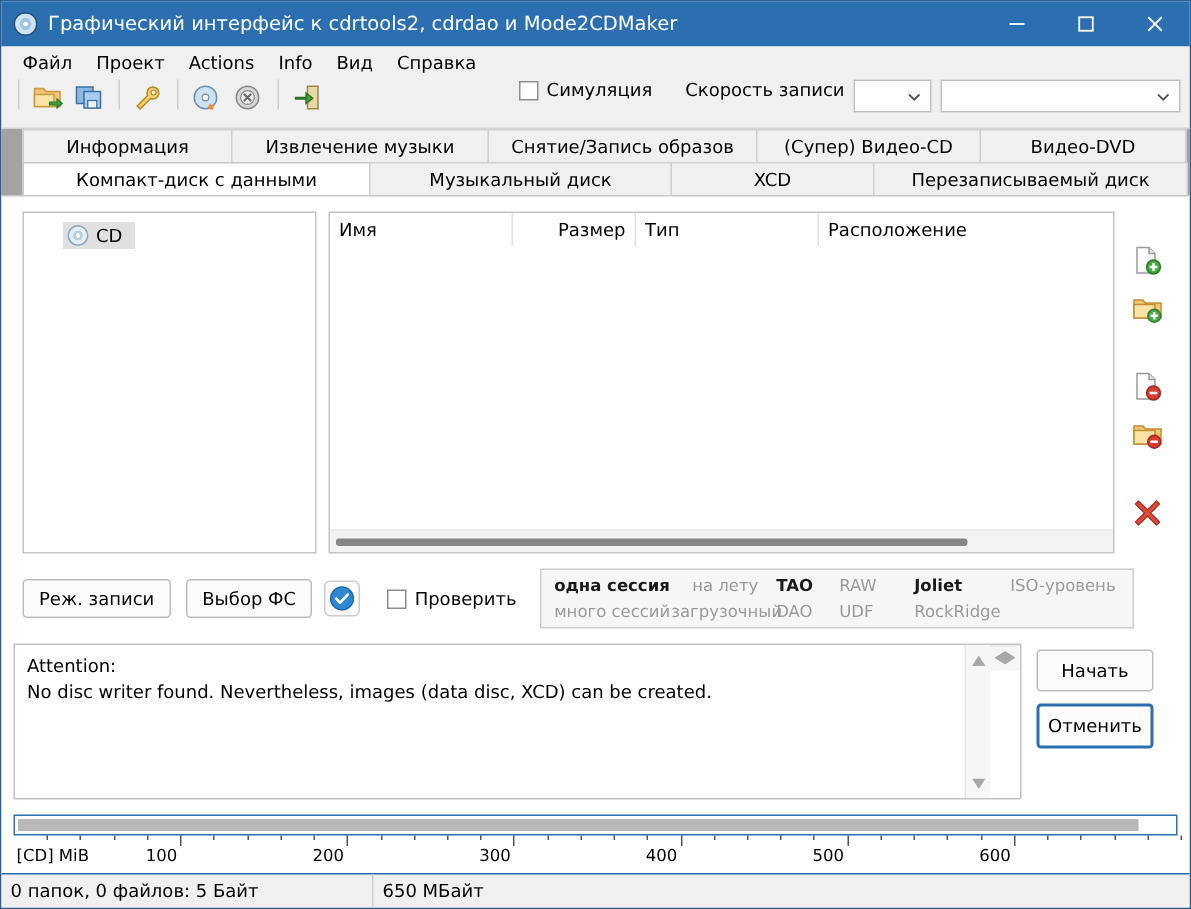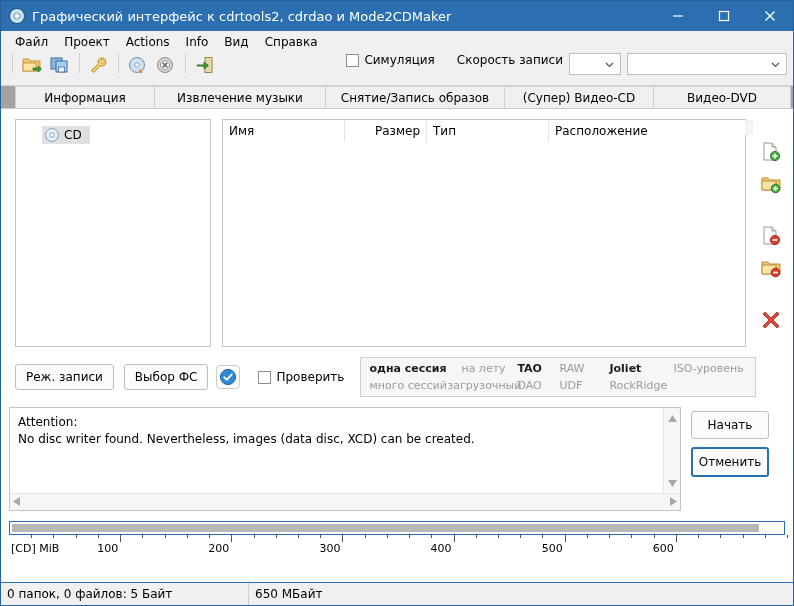--- a/index.html
+++ b/index.html
@@ -142,21 +142,20 @@
     border-top: 1px solid #c8c8c8;
     flex: 1 1 auto;
     display: flex;
     flex-direction: column;
     min-height: 0;
   }
   .panes {
     display: flex;
     padding: 10px 0 0 14px;
     flex: 0 0 auto;
-    justify-content: space-between;
   }
   .treepane {
     width: 196px; height: 228px;
     border: 1px solid #c4c4c4;
     background: #fff;
     box-sizing: border-box;
     padding: 6px 0 0 0;
     flex: 0 0 auto;
   }
   .treeitem {
@@ -176,21 +175,21 @@
     box-sizing: border-box;
     flex: 0 0 auto;
   }
   .listpane {
     margin-left: 8px;
     width: 524px; height: 228px;
     border: 1px solid #c4c4c4;
     background: #fff;
     box-sizing: border-box;
     display: flex;
-    flex-direction: row;
+    flex-direction: column;
     flex: 0 0 auto;
   }
   .listhead {
     display: flex;
     height: 22px;
     flex: 0 0 auto;
     border-bottom: 1px solid #ffffff;
   }
   .hcell {
     display: flex;
@@ -287,21 +286,21 @@
     display: flex;
     padding: 10px 0 0 8px;
     flex: 0 0 auto;
   }
   .logbox {
     width: 672px; height: 104px;
     border: 1px solid #c4c4c4;
     background: #fff;
     box-sizing: border-box;
     display: flex;
-    flex-direction: column;
+    flex-direction: row;
     flex: 0 0 auto;
   }
   .logtop { display: flex; flex: 1 1 auto; min-height: 0; }
   .logtext {
     flex: 1 1 auto;
     padding: 6px 8px;
     font-size: 12px;
     line-height: 17px;
   }
   .vscroll {
@@ -493,20 +492,26 @@
   </div>
 
   <div class="tabsrow">
     <div class="tab" style="width:140px">Информация</div>
     <div class="tab" style="width:172px">Извлечение музыки</div>
     <div class="tab" style="width:180px">Снятие/Запись образов</div>
     <div class="tab" style="width:150px">(Супер) Видео-CD</div>
     <div class="tab" style="width:138px">Видео-DVD</div>
   </div>
 
+  <div class="tabsrow row2">
+    <div class="tab active" style="width:232px">Компакт-диск с данными</div>
+    <div class="tab" style="width:202px">Музыкальный диск</div>
+    <div class="tab" style="width:136px">XCD</div>
+    <div class="tab" style="width:210px">Перезаписываемый диск</div>
+  </div>
 
   <div class="content">
 
     <div class="panes">
 
       <div class="treepane">
         <div class="treeitem">
           <span class="cd-icon"></span>
           <span>CD</span>
         </div>

